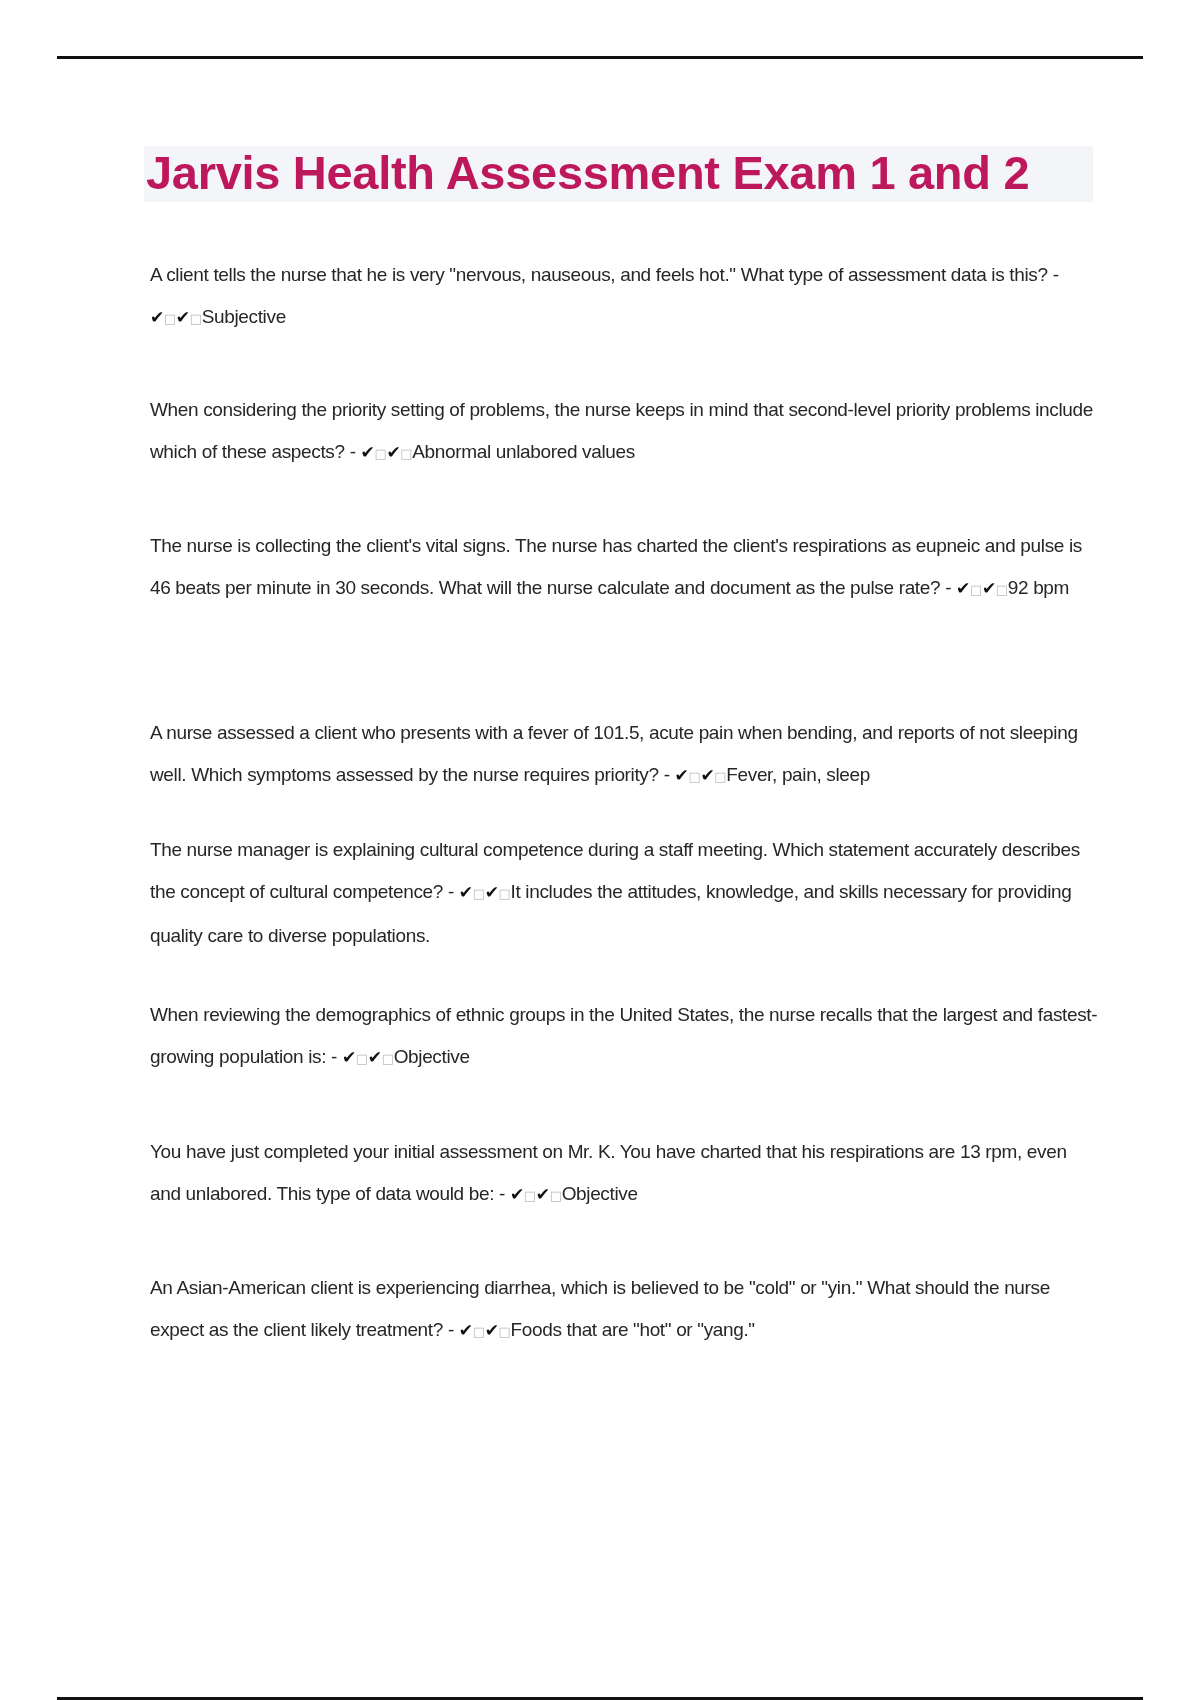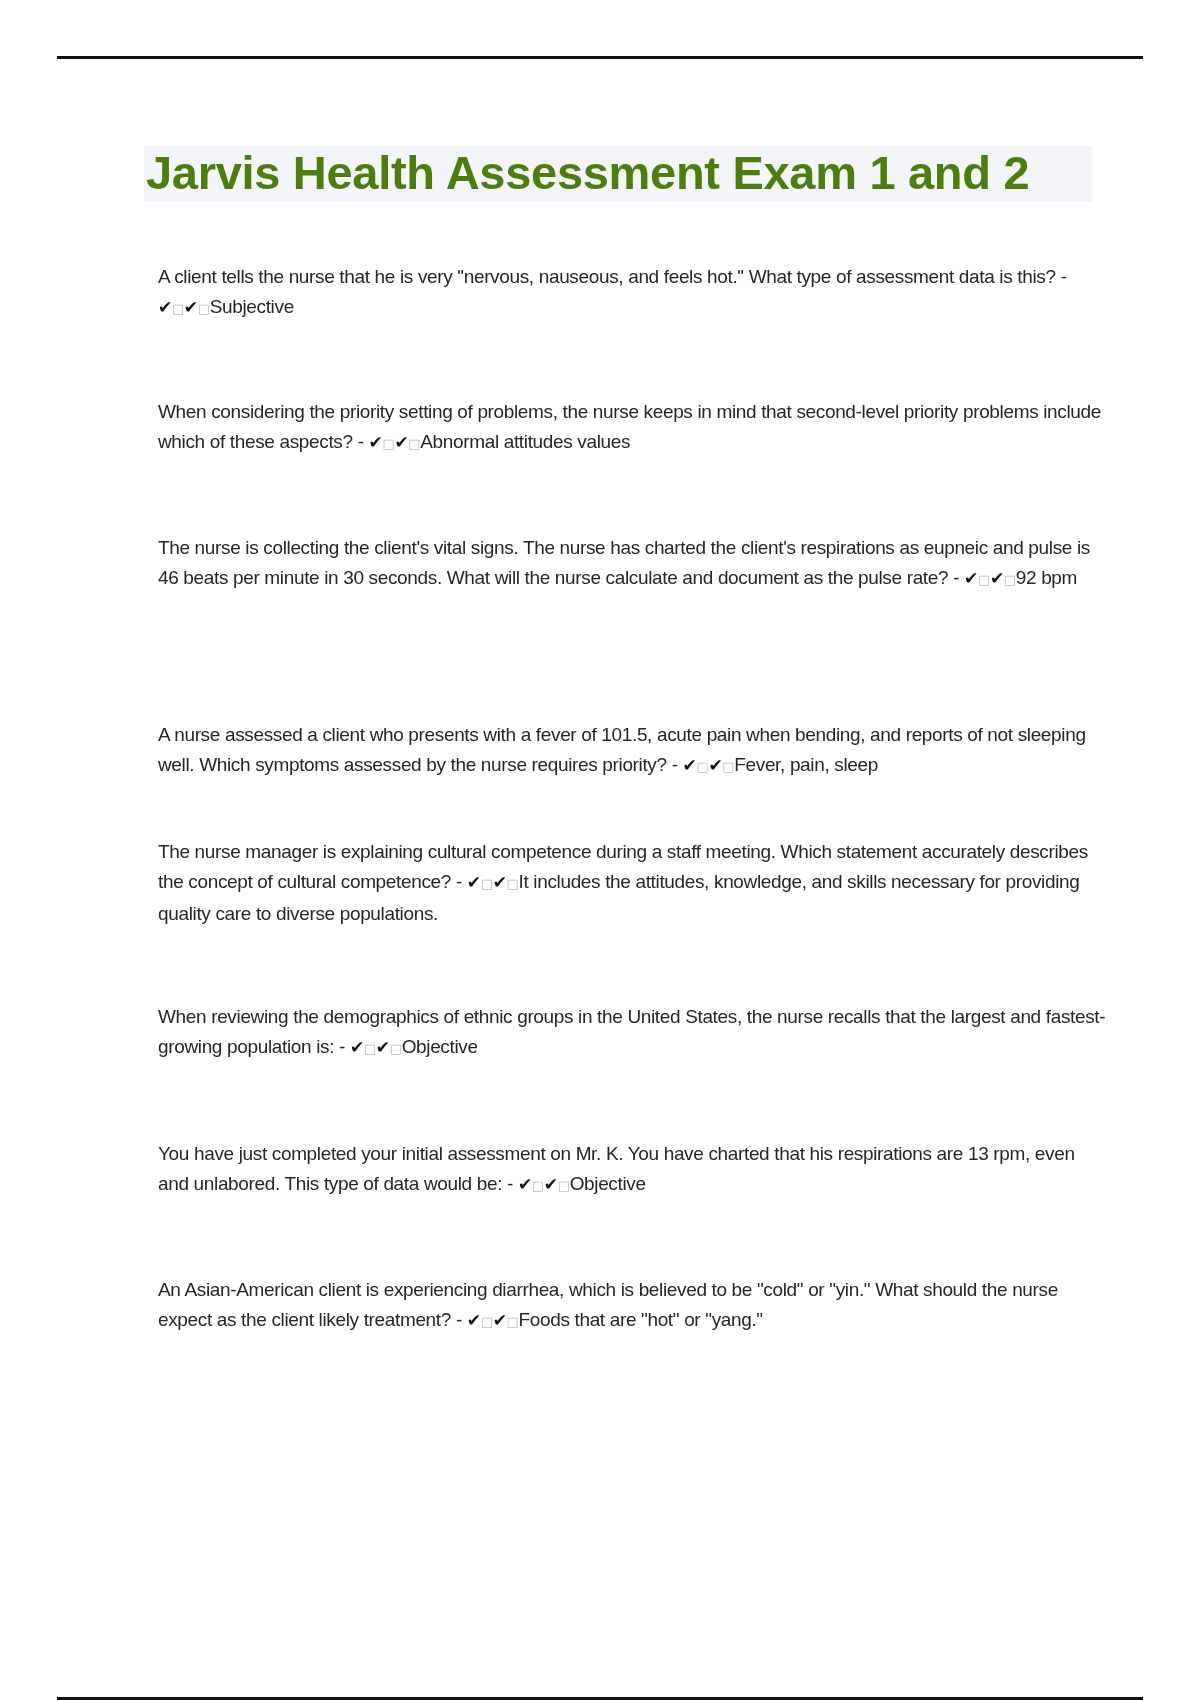--- a/index.html
+++ b/index.html
@@ -5,39 +5,39 @@
   html, body { margin:0; padding:0; background:#ffffff; }
   body { width:1200px; height:1700px; position:relative; overflow:hidden;
          font-family:"Liberation Sans", sans-serif; color:#1f1f1f; }
   .rule { position:absolute; left:57px; width:1086px; height:3px; background:#111; }
   .rule.top { top:56px; }
   .rule.bottom { top:1697px; }
   .title-box { position:absolute; left:144px; top:146px; width:949px; height:56px;
                background:#f4f5f8; }
   .title { position:absolute; left:146px; top:143px; margin:0;
            font-family:"Liberation Sans", sans-serif; font-weight:bold;
-           font-size:47px; line-height:60px; color:#4d7c0f; letter-spacing:-0.3px;
+           font-size:47px; line-height:60px; color:#be185d; letter-spacing:-0.3px;
            white-space:nowrap; }
-  .qa { position:absolute; left:146px; width:950px; margin:12px;
-        font-family:"Liberation Sans", sans-serif; font-size:19px; line-height:30px;
+  .qa { position:absolute; left:146px; width:950px; margin:4px;
+        font-family:"Liberation Sans", sans-serif; font-size:19px; line-height:42px;
         color:#262626; letter-spacing:-0.35px; }
   .qa .check { font-family:"DejaVu Sans", sans-serif; font-size:17px; color:#111; }
   .qa .box { font-family:"DejaVu Sans", sans-serif; font-size:13px; color:#bbb; }
 </style>
 </head>
 <body>
 
 <div class="rule top"></div>
 
 <div class="title-box"></div>
 <h1 class="title">Jarvis Health Assessment Exam 1 and 2</h1>
 
 <p class="qa" style="top:250px"><span>A client tells the nurse that he is very "nervous, nauseous, and feels hot." What type of assessment data is this?</span><span> - </span><span class="check">✔</span><span class="box">□</span><span class="check">✔</span><span class="box">□</span><span>Subjective</span></p>
 
-<p class="qa" style="top:385px"><span>When considering the priority setting of problems, the nurse keeps in mind that second-level priority problems include which of these aspects?</span><span> - </span><span class="check">✔</span><span class="box">□</span><span class="check">✔</span><span class="box">□</span><span>Abnormal attitudes values</span></p>
+<p class="qa" style="top:385px"><span>When considering the priority setting of problems, the nurse keeps in mind that second-level priority problems include which of these aspects?</span><span> - </span><span class="check">✔</span><span class="box">□</span><span class="check">✔</span><span class="box">□</span><span>Abnormal unlabored values</span></p>
 
 <p class="qa" style="top:521px"><span>The nurse is collecting the client's vital signs. The nurse has charted the client's respirations as eupneic and pulse is 46 beats per minute in 30 seconds. What will the nurse calculate and document as the pulse rate?</span><span> - </span><span class="check">✔</span><span class="box">□</span><span class="check">✔</span><span class="box">□</span><span>92 bpm</span></p>
 
 <p class="qa" style="top:708px"><span>A nurse assessed a client who presents with a fever of 101.5, acute pain when bending, and reports of not sleeping well. Which symptoms assessed by the nurse requires priority?</span><span> - </span><span class="check">✔</span><span class="box">□</span><span class="check">✔</span><span class="box">□</span><span>Fever, pain, sleep</span></p>
 
 <p class="qa" style="top:825px"><span>The nurse manager is explaining cultural competence during a staff meeting. Which statement accurately describes the concept of cultural competence?</span><span> - </span><span class="check">✔</span><span class="box">□</span><span class="check">✔</span><span class="box">□</span><span>It includes the attitudes, knowledge, and skills necessary for providing quality care to diverse populations.</span></p>
 
 <p class="qa" style="top:990px"><span>When reviewing the demographics of ethnic groups in the United States, the nurse recalls that the largest and fastest-growing population is:</span><span> - </span><span class="check">✔</span><span class="box">□</span><span class="check">✔</span><span class="box">□</span><span>Objective</span></p>
 
 <p class="qa" style="top:1127px"><span>You have just completed your initial assessment on Mr. K. You have charted that his respirations are 13 rpm, even and unlabored. This type of data would be:</span><span> - </span><span class="check">✔</span><span class="box">□</span><span class="check">✔</span><span class="box">□</span><span>Objective</span></p>

